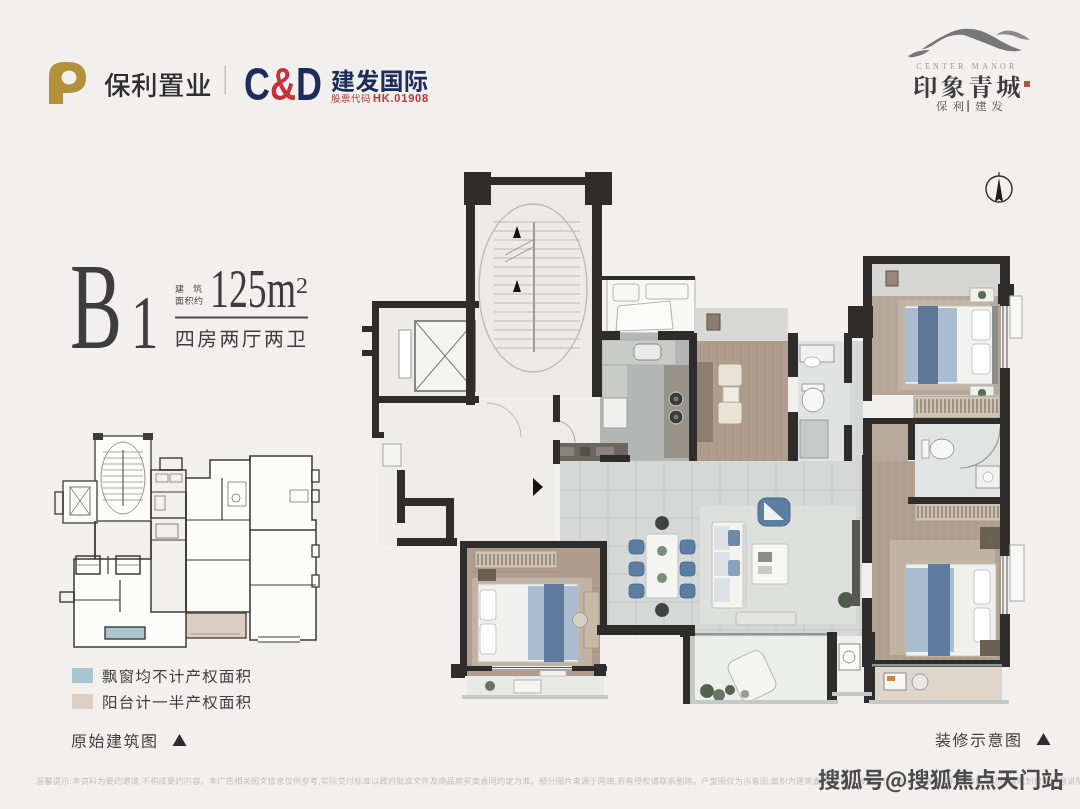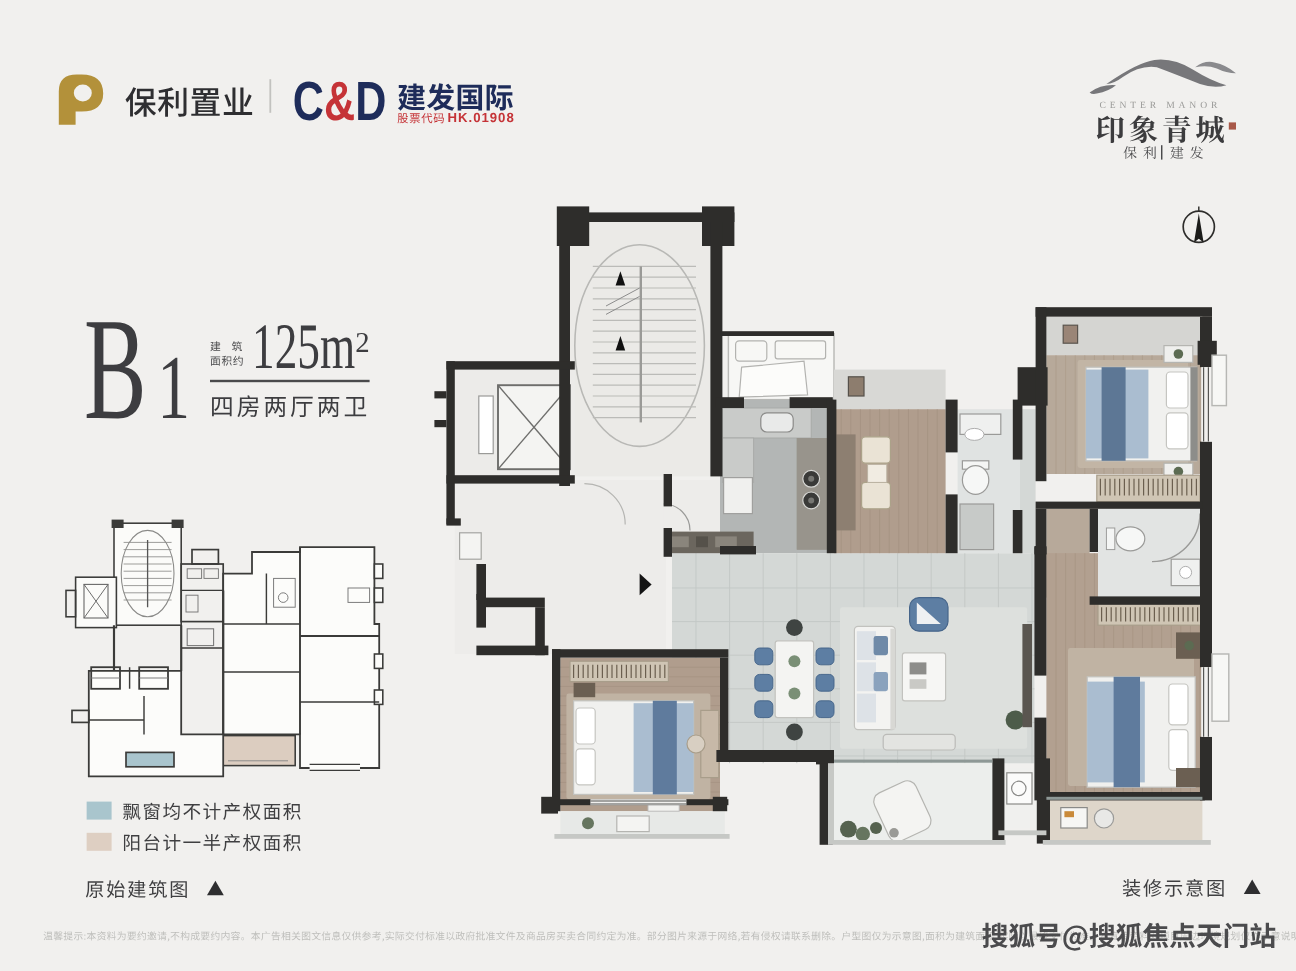--- a/index.html
+++ b/index.html
@@ -9,21 +9,21 @@
 <div class="abs" style="left:40px;top:40px;"><svg width="420" height="80" viewBox="0 0 420 80">
       <path d="M9 64 V36 Q9 22 24 22 L28 22 Q46 22 46 38 Q46 53 28 53 L23 53 L23 64 Z" fill="#b3913a"></path>
       <ellipse cx="29" cy="37.5" rx="7.5" ry="7" fill="#f1f0ee"></ellipse>
       <path d="M76.5 36.1H85.5V40.3H76.5ZM74.1 33.9V42.6H79.7V45.5H72.3V47.8H78.3C76.6 50.4 74.0 52.8 71.4 54.1C72.0 54.6 72.7 55.5 73.1 56.1C75.5 54.7 77.9 52.3 79.7 49.7V57.2H82.2V49.5C83.9 52.2 86.1 54.7 88.4 56.2C88.8 55.6 89.6 54.7 90.1 54.2C87.7 52.8 85.1 50.4 83.5 47.8H89.4V45.5H82.2V42.6H88.0V33.9ZM71.1 32.7C69.6 36.6 67.1 40.5 64.6 42.9C65.0 43.6 65.7 44.9 65.9 45.5C66.8 44.6 67.6 43.6 68.4 42.5V57.1H70.8V38.9C71.8 37.1 72.7 35.3 73.4 33.5Z M106.5 35.8V50.5H108.9V35.8ZM112.9 33.1V54.0C112.9 54.5 112.7 54.7 112.2 54.7C111.6 54.7 109.9 54.7 108.1 54.7C108.5 55.4 108.9 56.5 109.0 57.2C111.5 57.3 113.1 57.2 114.1 56.7C115.0 56.4 115.4 55.6 115.4 54.0V33.1ZM102.9 32.8C100.4 33.9 95.9 34.8 92.0 35.4C92.3 35.9 92.6 36.8 92.7 37.4C94.3 37.2 96.0 36.9 97.6 36.6V40.6H92.2V42.9H97.1C95.8 46.0 93.7 49.4 91.6 51.3C92.1 51.9 92.7 53.0 93.0 53.7C94.6 52.0 96.3 49.3 97.6 46.5V57.2H100.0V47.3C101.3 48.5 102.7 49.9 103.5 50.8L104.9 48.6C104.2 48.0 101.3 45.6 100.0 44.6V42.9H104.9V40.6H100.0V36.1C101.8 35.7 103.4 35.2 104.7 34.7Z M135.4 35.3H139.3V37.4H135.4ZM129.3 35.3H133.1V37.4H129.3ZM123.4 35.3H127.0V37.4H123.4ZM122.8 43.7V54.7H119.4V56.5H143.1V54.7H139.7V43.7H131.5L131.8 42.3H142.5V40.5H132.2L132.4 39.1H141.8V33.6H121.0V39.1H129.8L129.6 40.5H119.8V42.3H129.4L129.1 43.7ZM125.2 54.7V53.3H137.2V54.7ZM125.2 47.9H137.2V49.2H125.2ZM125.2 46.5V45.3H137.2V46.5ZM125.2 50.6H137.2V51.9H125.2Z M167.4 38.6C166.4 41.6 164.6 45.5 163.2 48.0L165.2 49.1C166.7 46.5 168.4 42.8 169.7 39.7ZM147.0 39.2C148.3 42.3 149.8 46.4 150.4 48.9L152.9 48.0C152.2 45.5 150.6 41.5 149.3 38.5ZM160.3 33.0V53.4H156.2V33.0H153.7V53.4H146.5V55.9H170.1V53.4H162.9V33.0Z" fill="#2e2e31"></path>
       <rect x="184.5" y="26" width="1.5" height="28" fill="#c2c2bf"></rect>
       <text x="204" y="60" font-family="Liberation Sans" font-weight="bold" font-size="46" fill="#1e2c5a" textLength="78" lengthAdjust="spacingAndGlyphs">C<tspan fill="#c53337">&amp;</tspan>D</text>
       <path d="M300.3 31.4V33.6H304.4V34.7H299.0V36.8H304.4V38.0H300.2V40.2H304.4V41.4H300.0V43.4H304.4V44.6H299.1V46.8H304.4V48.4H307.1V46.8H313.5V44.6H307.1V43.4H312.7V41.4H307.1V40.2H312.4V36.8H313.8V34.7H312.4V31.4H307.1V29.6H304.4V31.4ZM307.1 36.8H309.9V38.0H307.1ZM307.1 34.7V33.6H309.9V34.7ZM293.2 41.4C293.2 41.0 294.0 40.6 294.5 40.3H296.5C296.3 41.8 296.0 43.3 295.6 44.5C295.2 43.7 294.8 42.8 294.5 41.6L292.3 42.4C292.9 44.3 293.6 45.8 294.5 47.1C293.7 48.4 292.8 49.5 291.6 50.3C292.2 50.6 293.3 51.6 293.7 52.2C294.7 51.4 295.6 50.4 296.4 49.1C298.8 51.2 302.1 51.7 306.2 51.7H313.2C313.4 50.9 313.9 49.6 314.3 49.1C312.6 49.1 307.6 49.1 306.3 49.1C302.7 49.1 299.7 48.7 297.5 46.8C298.4 44.5 299.1 41.6 299.4 38.1L297.8 37.7L297.3 37.8H296.4C297.5 36.0 298.6 33.9 299.5 31.7L297.8 30.6L296.9 30.9H292.3V33.4H295.8C295.0 35.4 294.1 37.0 293.7 37.5C293.2 38.4 292.6 39.0 292.1 39.2C292.4 39.7 293.0 40.8 293.2 41.4Z M331.3 31.0C332.2 32.1 333.5 33.6 334.1 34.5L336.5 33.0C335.8 32.1 334.5 30.7 333.6 29.7ZM318.5 38.0C318.7 37.6 319.7 37.4 321.0 37.4H324.2C322.6 42.1 320.1 45.7 315.8 48.0C316.5 48.5 317.5 49.7 317.9 50.3C320.8 48.7 323.0 46.6 324.6 44.0C325.4 45.3 326.2 46.4 327.2 47.3C325.4 48.4 323.3 49.2 321.0 49.6C321.5 50.3 322.2 51.4 322.5 52.2C325.1 51.5 327.5 50.6 329.6 49.3C331.6 50.6 334.1 51.6 337.0 52.2C337.4 51.4 338.2 50.2 338.8 49.6C336.2 49.1 333.9 48.4 332.0 47.4C334.0 45.6 335.6 43.2 336.5 40.2L334.5 39.3L334.0 39.4H326.9C327.2 38.8 327.4 38.1 327.6 37.4H338.0L338.0 34.7H328.3C328.6 33.2 328.9 31.6 329.1 30.0L325.9 29.4C325.6 31.3 325.4 33.0 325.0 34.7H321.7C322.3 33.5 322.9 32.0 323.3 30.6L320.3 30.1C319.8 32.0 318.9 33.9 318.6 34.4C318.3 34.9 317.9 35.3 317.6 35.4C317.9 36.1 318.3 37.4 318.5 38.0ZM329.5 45.7C328.3 44.7 327.3 43.5 326.5 42.2H332.4C331.7 43.5 330.7 44.7 329.5 45.7Z M345.3 44.6V46.9H357.8V44.6H356.1L357.4 43.9C357.0 43.3 356.2 42.4 355.6 41.7H356.9V39.3H352.8V37.0H357.4V34.5H345.6V37.0H350.1V39.3H346.2V41.7H350.1V44.6ZM353.6 42.5C354.1 43.1 354.8 43.9 355.2 44.6H352.8V41.7H355.1ZM341.4 30.6V52.1H344.4V50.9H358.6V52.1H361.7V30.6ZM344.4 48.3V33.2H358.6V48.3Z M375.1 31.1V33.8H385.7V31.1ZM382.4 42.4C383.5 44.9 384.4 48.1 384.7 50.1L387.3 49.2C386.9 47.1 385.9 44.0 384.8 41.6ZM375.0 41.7C374.5 44.2 373.5 46.8 372.2 48.5C372.9 48.8 374.0 49.6 374.5 50.0C375.7 48.1 376.9 45.1 377.6 42.3ZM365.5 30.6V52.1H368.2V33.2H370.4C370.0 34.7 369.5 36.7 369.0 38.1C370.5 39.8 370.8 41.4 370.8 42.5C370.8 43.2 370.6 43.8 370.3 44.0C370.1 44.1 369.9 44.2 369.6 44.2C369.3 44.2 369.0 44.2 368.5 44.1C368.9 44.9 369.2 45.9 369.2 46.6C369.8 46.6 370.4 46.6 370.9 46.6C371.5 46.5 372.0 46.3 372.4 46.0C373.2 45.5 373.5 44.4 373.5 42.9C373.5 41.5 373.2 39.8 371.7 37.8C372.4 36.0 373.2 33.6 373.9 31.5L371.8 30.5L371.4 30.6ZM374.0 36.8V39.5H378.7V48.8C378.7 49.1 378.6 49.2 378.3 49.2C378.0 49.2 377.0 49.2 376.0 49.1C376.4 50.0 376.7 51.3 376.8 52.1C378.4 52.1 379.6 52.1 380.5 51.6C381.4 51.1 381.6 50.3 381.6 48.8V39.5H387.0V36.8Z" fill="#1e2c5a"></path>
       <path d="M292.0 54.4V57.8C292.0 59.2 292.0 61.1 291.3 62.4C291.5 62.5 291.8 62.7 291.9 62.8C292.3 61.9 292.5 60.7 292.6 59.5H294.0V61.8C294.0 62.0 294.0 62.0 293.9 62.0C293.8 62.0 293.4 62.0 293.0 62.0C293.1 62.2 293.1 62.5 293.2 62.7C293.8 62.7 294.1 62.7 294.4 62.6C294.6 62.4 294.7 62.2 294.7 61.9V54.4ZM292.7 55.0H294.0V56.6H292.7ZM292.7 57.2H294.0V58.9H292.6C292.7 58.5 292.7 58.1 292.7 57.8ZM295.9 54.4V55.4C295.9 56.1 295.8 56.9 294.8 57.5C294.9 57.6 295.1 57.9 295.2 58.0C296.3 57.3 296.6 56.3 296.6 55.4V55.0H298.2V56.6C298.2 57.3 298.3 57.6 298.9 57.6C299.1 57.6 299.4 57.6 299.6 57.6C299.7 57.6 299.9 57.6 300.0 57.5C300.0 57.4 300.0 57.1 300.0 56.9C299.9 56.9 299.7 56.9 299.6 56.9C299.5 56.9 299.1 56.9 299.0 56.9C298.9 56.9 298.9 56.9 298.9 56.6V54.4ZM298.7 58.9C298.4 59.6 297.9 60.2 297.4 60.7C296.8 60.2 296.4 59.6 296.1 58.9ZM295.0 58.2V58.9H295.6L295.4 58.9C295.8 59.8 296.3 60.5 296.9 61.1C296.2 61.6 295.5 61.9 294.7 62.1C294.8 62.3 295.0 62.6 295.0 62.8C295.9 62.5 296.7 62.1 297.4 61.6C298.0 62.1 298.8 62.5 299.7 62.8C299.8 62.6 300.0 62.3 300.2 62.2C299.3 62.0 298.5 61.6 297.9 61.2C298.7 60.5 299.3 59.5 299.6 58.4L299.2 58.2L299.1 58.2Z M307.1 61.0C307.9 61.4 308.9 62.1 309.4 62.5L309.9 62.1C309.4 61.7 308.4 61.0 307.6 60.6ZM302.7 58.5V59.1H308.9V58.5ZM303.6 60.6C303.1 61.2 302.2 61.8 301.4 62.1C301.6 62.2 301.9 62.5 302.0 62.6C302.8 62.2 303.7 61.5 304.2 60.8ZM301.5 59.8V60.4H305.4V62.0C305.4 62.1 305.4 62.1 305.2 62.1C305.1 62.1 304.6 62.1 304.1 62.1C304.2 62.3 304.3 62.6 304.3 62.8C305.0 62.8 305.5 62.8 305.8 62.7C306.0 62.6 306.1 62.4 306.1 62.0V60.4H310.0V59.8ZM302.2 55.7V57.9H309.4V55.7H307.1V55.0H309.8V54.4H301.6V55.0H304.3V55.7ZM305.0 55.0H306.5V55.7H305.0ZM302.9 56.3H304.3V57.4H302.9ZM305.0 56.3H306.5V57.4H305.0ZM307.1 56.3H308.7V57.4H307.1Z M317.8 54.6C318.4 55.0 319.0 55.7 319.3 56.1L319.9 55.7C319.6 55.3 318.9 54.7 318.3 54.2ZM316.2 54.2C316.2 55.2 316.3 56.1 316.4 57.0L314.1 57.3L314.2 58.0L316.5 57.7C316.8 60.7 317.6 62.6 319.2 62.8C319.7 62.8 320.1 62.3 320.3 60.6C320.1 60.6 319.8 60.4 319.7 60.3C319.6 61.4 319.4 61.9 319.1 61.9C318.1 61.8 317.5 60.1 317.2 57.6L320.1 57.2L320.0 56.5L317.1 56.9C317.0 56.1 316.9 55.1 316.9 54.2ZM314.0 54.1C313.3 55.6 312.3 57.1 311.2 58.0C311.3 58.2 311.5 58.5 311.6 58.7C312.1 58.3 312.5 57.8 312.9 57.3V62.7H313.6V56.3C314.0 55.7 314.4 55.0 314.6 54.3Z M324.9 60.1V60.7H328.5V60.1ZM325.7 55.8C325.6 56.8 325.5 58.0 325.4 58.8H325.5L329.2 58.8C329.0 60.9 328.8 61.7 328.6 62.0C328.5 62.1 328.4 62.1 328.2 62.1C328.0 62.1 327.6 62.1 327.1 62.0C327.3 62.2 327.3 62.5 327.3 62.7C327.8 62.7 328.2 62.7 328.5 62.7C328.8 62.7 329.0 62.6 329.1 62.4C329.5 62.1 329.7 61.1 329.9 58.5C329.9 58.4 329.9 58.2 329.9 58.2H328.8C328.9 57.0 329.1 55.6 329.1 54.6L328.6 54.5L328.5 54.6H325.2V55.2H328.4C328.3 56.1 328.2 57.2 328.1 58.2H326.1C326.2 57.5 326.3 56.6 326.3 55.9ZM321.5 54.5V55.2H322.6C322.4 56.6 321.9 58.0 321.3 58.9C321.4 59.1 321.6 59.5 321.6 59.7C321.8 59.4 321.9 59.2 322.1 58.9V62.3H322.7V61.6H324.5V57.4H322.7C323.0 56.7 323.2 56.0 323.3 55.2H324.7V54.5ZM322.7 58.1H323.8V60.9H322.7Z" fill="#c53337"></path>
       <text x="333" y="62" font-family="Liberation Sans" font-weight="bold" font-size="11" fill="#c53337" letter-spacing="0.8">HK.01908</text>
     </svg></div>
-<div class="abs" style="left:900px;top:44px;"><svg width="160" height="110" viewBox="0 0 160 110">
+<div class="abs" style="left:900px;top:23px;"><svg width="160" height="110" viewBox="0 0 160 110">
       <path d="M22 26 Q48 8 62 6 Q78 4 94 14 Q110 24 122 27 Q112 30 100 26 Q80 18 64 12 Q50 10 36 20 Q28 26 22 26 Z" fill="#77777a"></path>
       <path d="M96 12 Q104 6 112 8 Q122 10 130 17 Q122 17 114 13 Q106 10 96 12 Z" fill="#8a8a8d"></path>
       <path d="M8 33 Q18 26 30 27 Q24 32 14 34 Q10 35 8 33 Z" fill="#77777a"></path>
       <text x="67" y="46" font-family="Liberation Serif" font-size="8" fill="#9a9a98" letter-spacing="3.2" text-anchor="middle">CENTER MANOR</text>
       <path d="M21.9 59.7 20.4 61.7H18.0V56.1C19.8 56.0 22.4 55.7 24.2 55.1C24.7 55.3 25.0 55.3 25.2 55.0L22.7 52.4C21.2 53.4 19.5 54.4 18.1 55.2L15.2 53.8V67.4C15.2 68.0 15.1 68.2 14.0 68.7L15.3 71.9C15.6 71.8 15.8 71.6 16.1 71.3C19.9 69.6 23.0 67.9 24.8 66.9L24.7 66.6C22.4 67.1 20.0 67.6 18.0 67.9V62.4H23.9C24.3 62.4 24.5 62.3 24.6 62.0C23.6 61.0 21.9 59.7 21.9 59.7ZM25.6 53.7V75.2H26.1C27.6 75.2 28.4 74.5 28.4 74.3V55.8H32.7V67.7C32.7 68.0 32.6 68.2 32.2 68.2C31.7 68.2 29.2 68.0 29.2 68.0V68.3C30.4 68.6 30.9 68.9 31.3 69.3C31.7 69.7 31.8 70.4 31.9 71.3C35.2 71.0 35.6 69.9 35.6 68.0V56.3C36.1 56.2 36.5 56.0 36.6 55.8L33.8 53.6L32.5 55.2H28.8Z M61.7 64.2 60.0 63.0C60.7 62.8 61.4 62.5 61.4 62.3V58.9C61.9 58.8 62.2 58.6 62.4 58.4L59.6 56.4L58.4 57.7H53.5C54.9 57.2 56.4 56.5 57.5 55.8C57.9 55.8 58.2 55.7 58.4 55.5L56.0 53.4L54.6 54.8H50.0C50.5 54.4 50.9 53.9 51.3 53.5C52.0 53.4 52.4 53.3 52.4 53.0L48.4 52.2C47.2 54.6 44.4 58.0 41.4 60.1L41.6 60.3C42.7 59.9 43.7 59.4 44.7 58.8V63.4H45.3C46.7 63.4 47.5 62.8 47.5 62.6V62.1H49.2C47.4 64.0 45.1 65.6 42.3 66.7L42.5 67.0C46.1 66.1 49.1 64.7 51.4 62.9L51.9 63.7C49.7 66.1 45.6 68.6 42.0 69.9L42.1 70.2C45.8 69.5 49.9 67.9 52.7 66.3L52.8 66.6C50.4 69.5 45.9 72.1 41.7 73.4L41.8 73.8C45.8 73.1 49.9 71.6 53.0 69.8C52.9 70.9 52.6 71.8 52.3 72.2C52.1 72.4 51.9 72.4 51.6 72.4C51.0 72.4 49.3 72.3 48.3 72.2V72.5C49.2 72.8 50.0 73.1 50.3 73.4C50.6 73.8 50.8 74.3 50.8 75.2C52.6 75.2 53.8 74.9 54.4 74.2C55.8 72.7 56.1 69.3 54.7 66.1L56.0 65.8C57.1 69.7 59.2 72.0 62.2 73.7C62.6 72.3 63.4 71.4 64.5 71.2L64.5 70.9C61.3 70.1 58.1 68.6 56.5 65.7C58.1 65.3 59.6 64.8 60.7 64.4C61.3 64.5 61.5 64.4 61.7 64.2ZM54.4 55.5C53.9 56.2 53.2 57.1 52.6 57.7H47.9L46.9 57.4C47.8 56.8 48.6 56.1 49.3 55.5ZM47.5 58.4H51.8C51.3 59.5 50.6 60.5 49.8 61.5H47.5ZM58.6 58.4V61.5H53.0C53.9 60.6 54.6 59.5 55.2 58.4ZM58.6 62.1V62.4C57.6 63.3 55.9 64.6 54.4 65.6C53.8 64.4 52.9 63.4 51.8 62.5L52.3 62.1Z M76.9 66.8H84.7V69.1H76.9ZM76.9 66.1V63.8H84.7V66.1ZM74.0 63.1V75.2H74.5C75.7 75.2 76.9 74.5 76.9 74.2V69.8H84.7V71.8C84.7 72.2 84.6 72.3 84.2 72.3C83.6 72.3 80.9 72.2 80.9 72.2V72.5C82.2 72.7 82.8 73.0 83.2 73.4C83.6 73.8 83.7 74.3 83.8 75.2C87.1 74.9 87.6 73.9 87.6 72.1V64.3C88.1 64.2 88.5 64.0 88.6 63.8L85.8 61.7L84.5 63.1H77.0L74.0 61.9ZM71.9 57.4 72.1 58.1H79.1V60.5H69.4L69.6 61.1H91.4C91.7 61.1 92.0 61.0 92.1 60.8C91.0 59.8 89.3 58.5 89.3 58.5L87.8 60.5H82.0V58.1H89.3C89.7 58.1 89.9 58.0 90.0 57.7C89.0 56.9 87.4 55.7 87.4 55.7L86.0 57.4H82.0V55.2H90.2C90.6 55.2 90.8 55.1 90.9 54.8C89.9 54.0 88.2 52.7 88.2 52.7L86.7 54.6H82.0V53.2C82.7 53.1 82.9 52.8 82.9 52.5L79.1 52.2V54.6H70.9L71.0 55.2H79.1V57.4Z M107.2 62.5H109.1C109.1 66.4 108.9 68.2 108.6 68.6C108.5 68.7 108.4 68.8 108.2 68.8L106.4 68.7C107.1 66.6 107.2 64.5 107.2 62.7ZM116.7 60.1C116.3 61.8 115.8 63.2 115.4 64.6C115.0 62.5 114.8 60.3 114.7 58.1H119.3C119.6 58.1 119.9 57.9 119.9 57.7C119.4 57.2 118.7 56.6 118.2 56.2C119.4 55.6 119.4 53.4 115.4 53.3C115.6 53.2 115.6 53.0 115.6 52.9L112.0 52.5C112.0 54.2 112.1 55.8 112.1 57.3H107.6L104.6 56.2V58.7C103.9 58.0 103.1 57.2 103.1 57.2L102.0 59.1V53.7C102.6 53.6 102.8 53.3 102.9 53.0L99.3 52.6V59.2H96.9L97.1 59.9H99.3V67.3C98.1 67.6 97.2 67.9 96.6 68.0L98.1 71.3C98.4 71.2 98.6 70.9 98.7 70.6C101.2 68.9 103.1 67.4 104.4 66.4C104.1 69.4 103.2 72.4 100.8 74.9L101.0 75.1C104.0 73.4 105.6 71.1 106.4 68.8V69.0C107.0 69.2 107.6 69.5 107.9 69.8C108.1 70.1 108.2 70.7 108.2 71.2C109.0 71.2 109.8 71.1 110.3 70.6C111.3 69.8 111.5 67.6 111.6 62.9C112.0 62.8 112.3 62.6 112.5 62.5L110.2 60.6L108.9 61.8H107.2V58.1H112.2C112.3 61.8 112.7 65.2 113.7 68.2C112.1 70.9 110.1 72.9 107.5 74.6L107.8 74.9C110.5 73.7 112.7 72.2 114.4 70.3C114.8 71.3 115.4 72.3 116.0 73.2C116.7 74.4 118.5 75.7 119.8 74.8C120.2 74.5 120.1 73.6 119.4 72.1L120.0 67.9L119.7 67.9C119.3 68.9 118.8 70.1 118.4 70.7C118.2 71.1 118.1 71.1 117.8 70.7C117.2 69.9 116.7 68.9 116.2 67.8C117.3 66.0 118.2 64.0 118.9 61.7C119.5 61.7 119.8 61.5 119.9 61.2ZM116.9 56.2 116.0 57.3H114.7C114.7 56.1 114.7 54.8 114.7 53.6L115.1 53.5C115.7 54.1 116.4 55.1 116.6 56.1ZM102.0 59.9H104.6V62.7C104.6 63.7 104.5 64.7 104.5 65.7L102.0 66.5Z" fill="#3c3c3e"></path>
       <rect x="124" y="58" width="6" height="6" fill="#a85848"></rect>
       <path d="M46.1 82.8 45.5 83.4H43.5V81.8H45.1V82.4H45.3C45.5 82.4 45.9 82.2 45.9 82.1V79.1C46.1 79.0 46.3 78.9 46.4 78.8L45.5 78.1L45.0 78.6H41.3L40.5 78.2V82.5H40.6C40.9 82.5 41.2 82.3 41.2 82.3V81.8H42.8V83.4H39.2L39.3 83.8H42.3C41.7 85.2 40.5 86.6 39.1 87.6L39.2 87.8C40.7 87.0 41.9 85.9 42.8 84.7V88.4H42.9C43.3 88.4 43.5 88.2 43.5 88.2V84.1C44.2 85.6 45.3 86.9 46.5 87.6C46.6 87.2 46.9 87.0 47.2 87.0L47.2 86.9C45.9 86.3 44.4 85.1 43.6 83.8H46.8C46.9 83.8 47.0 83.7 47.1 83.6C46.7 83.2 46.1 82.8 46.1 82.8ZM45.1 78.9V81.5H41.2V78.9ZM39.0 81.0 38.6 80.9C39.0 80.1 39.3 79.3 39.6 78.5C39.9 78.5 40.0 78.4 40.1 78.2L38.9 77.9C38.3 80.0 37.3 82.2 36.3 83.6L36.5 83.8C37.0 83.3 37.4 82.7 37.9 82.0V88.4H38.0C38.3 88.4 38.6 88.2 38.6 88.1V81.3C38.8 81.2 38.9 81.2 39.0 81.0Z M59.7 78.8V86.1H59.9C60.2 86.1 60.5 85.9 60.5 85.8V79.3C60.7 79.2 60.8 79.1 60.9 79.0ZM62.2 78.1V87.2C62.2 87.4 62.2 87.4 61.9 87.4C61.7 87.4 60.4 87.3 60.4 87.3V87.5C61.0 87.6 61.3 87.7 61.5 87.8C61.6 87.9 61.7 88.1 61.7 88.4C62.8 88.3 63.0 87.9 63.0 87.2V78.5C63.2 78.5 63.3 78.4 63.4 78.2ZM58.1 77.9C57.0 78.4 54.9 79.2 53.2 79.5L53.2 79.7C54.1 79.6 55.1 79.5 56.0 79.3V81.4H53.2L53.3 81.8H55.7C55.1 83.4 54.1 85.1 52.8 86.3L53.0 86.5C54.2 85.6 55.2 84.4 56.0 83.0V88.4H56.1C56.4 88.4 56.7 88.2 56.7 88.1V82.8C57.3 83.4 58.0 84.3 58.2 85.0C59.0 85.6 59.6 83.8 56.7 82.6V81.8H59.1C59.2 81.8 59.3 81.7 59.4 81.6C59.0 81.2 58.4 80.7 58.4 80.7L57.9 81.4H56.7V79.2C57.4 79.0 58.0 78.9 58.4 78.7C58.7 78.8 59.0 78.8 59.1 78.7Z" fill="#4a4a4c"></path>
       <rect x="67.5" y="77" width="1.2" height="12" fill="#4a4a4c"></rect>
       <path d="M76.0 83.4 75.8 83.5C76.2 84.6 76.6 85.5 77.1 86.2C76.7 86.9 76.1 87.6 75.3 88.2L75.4 88.4C76.3 87.9 77.0 87.3 77.5 86.6C78.7 87.8 80.5 88.1 83.1 88.1C83.7 88.1 85.0 88.1 85.5 88.1C85.5 87.8 85.7 87.5 86.0 87.5V87.3C85.3 87.4 83.8 87.4 83.2 87.4C80.7 87.4 79.0 87.2 77.7 86.2C78.4 85.1 78.7 83.9 78.8 82.7C79.1 82.6 79.2 82.6 79.3 82.5L78.5 81.8L78.0 82.2H76.9C77.4 81.4 78.0 80.2 78.3 79.4C78.6 79.4 78.8 79.4 78.9 79.3L78.0 78.5L77.6 78.9H75.4L75.5 79.3H77.6C77.2 80.1 76.6 81.3 76.2 82.1C76.1 82.1 75.9 82.2 75.8 82.3L76.5 82.9L76.8 82.6H78.1C78.0 83.7 77.7 84.8 77.3 85.8C76.8 85.2 76.4 84.4 76.0 83.4ZM83.9 80.6H82.2V79.4H83.9ZM83.9 80.9V82.1H82.2V80.9ZM85.3 80.0 84.9 80.6H84.6V79.6C84.9 79.5 85.1 79.4 85.1 79.3L84.2 78.6L83.8 79.1H82.2V78.3C82.5 78.3 82.6 78.2 82.7 78.0L81.5 77.9V79.1H79.4L79.5 79.4H81.5V80.6H78.4L78.5 80.9H81.5V82.1H79.4L79.5 82.5H81.5V83.7H79.2L79.3 84.0H81.5V85.2H78.6L78.7 85.6H81.5V87.1H81.7C81.9 87.1 82.2 86.9 82.2 86.8V85.6H85.6C85.8 85.6 85.9 85.5 85.9 85.4C85.5 85.0 84.9 84.5 84.9 84.5L84.3 85.2H82.2V84.0H84.9C85.1 84.0 85.2 83.9 85.2 83.8C84.9 83.5 84.3 83.0 84.3 83.0L83.8 83.7H82.2V82.5H83.9V82.8H84.0C84.3 82.8 84.6 82.7 84.6 82.6V80.9H85.9C86.1 80.9 86.2 80.9 86.2 80.8C85.9 80.4 85.3 80.0 85.3 80.0Z M98.7 78.2 98.6 78.3C99.1 78.8 99.8 79.6 100.0 80.2C100.8 80.8 101.4 79.0 98.7 78.2ZM101.4 80.2 100.8 80.9H96.6C96.8 80.1 97.0 79.2 97.1 78.3C97.4 78.3 97.5 78.2 97.6 78.0L96.3 77.8C96.2 78.8 96.0 79.9 95.8 80.9H93.8C94.0 80.4 94.3 79.6 94.4 79.1C94.7 79.1 94.8 79.0 94.9 78.9L93.8 78.5C93.6 79.0 93.3 80.1 93.0 80.8C92.8 80.8 92.6 80.9 92.5 81.0L93.3 81.7L93.7 81.3H95.7C95.0 83.8 93.8 86.2 91.8 87.7L92.0 87.8C93.7 86.8 94.9 85.2 95.7 83.5C96.0 84.4 96.5 85.3 97.5 86.2C96.4 87.1 95.0 87.8 93.3 88.2L93.4 88.4C95.3 88.1 96.8 87.4 97.9 86.6C98.8 87.2 100.1 87.8 101.7 88.3C101.8 87.9 102.1 87.8 102.5 87.8L102.6 87.6C100.8 87.2 99.5 86.7 98.5 86.1C99.4 85.3 100.1 84.3 100.5 83.1C100.8 83.1 100.9 83.1 101.0 83.0L100.2 82.2L99.7 82.7H96.0C96.2 82.2 96.4 81.8 96.5 81.3H102.1C102.3 81.3 102.4 81.2 102.4 81.1C102.0 80.7 101.4 80.2 101.4 80.2ZM95.9 83.0H99.7C99.3 84.1 98.7 85.0 97.9 85.8C96.8 85.0 96.1 84.1 95.8 83.2Z" fill="#4a4a4c"></path>
     </svg></div>

